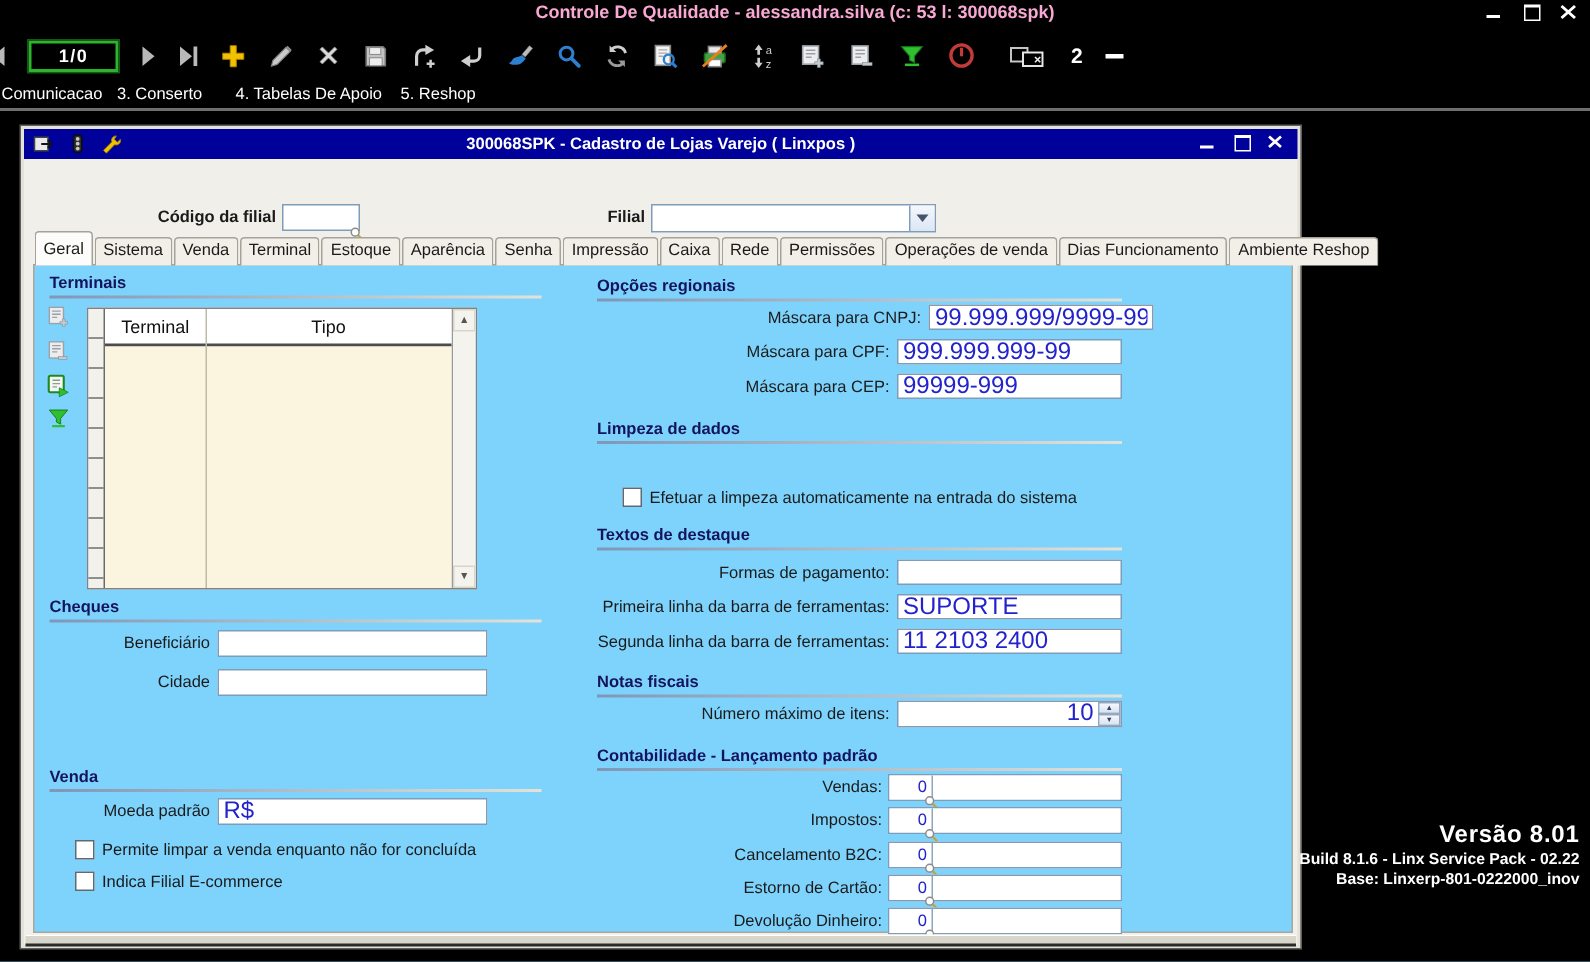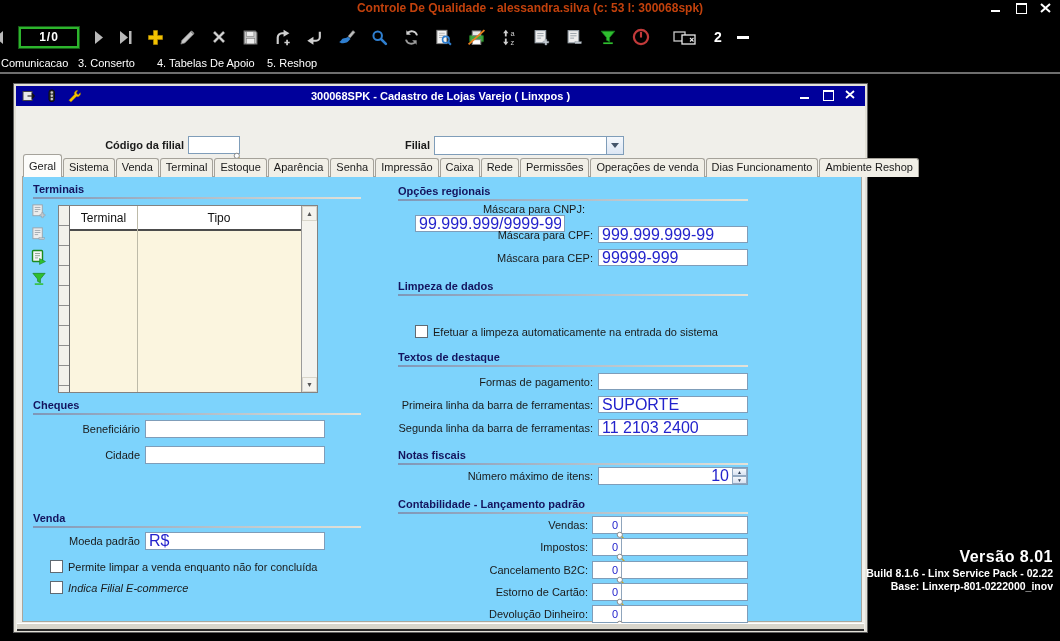--- a/index.html
+++ b/index.html
@@ -1,21 +1,21 @@
 <!DOCTYPE html>
 <html><head>
 <meta charset="utf-8">
 <style>
   * { margin:0; padding:0; box-sizing:border-box; }
   body { background:#000; font-family:"Liberation Sans", sans-serif; }
   .screen { position:relative; width:1060px; height:641px; background:#000; overflow:hidden; }
 
   
   .main-titlebar { position:absolute; left:0; top:0; width:1060px; height:17px; }
-  .main-title { position:absolute; left:0; right:0; top:1px; text-align:center; color:#c2410c; font-size:12px; font-weight:bold; }
+  .main-title { position:absolute; left:0; right:0; top:1px; text-align:center; color:#f9a8d4; font-size:12px; font-weight:bold; }
   .main-controls { position:absolute; right:8px; top:3px; display:flex; gap:13px; align-items:center; }
   .wc { width:12px; height:10px; position:relative; cursor:default; }
   .wc-min::after { content:""; position:absolute; left:1px; bottom:1px; width:9px; height:2px; background:#fff; }
   .wc-max::after { content:""; position:absolute; left:1px; top:0; width:9px; height:8px; border:1px solid #fff; border-top:2px solid #fff; }
   .wc-close svg { display:block; }
 
   
   .toolbar { position:absolute; left:0; top:18px; width:1060px; height:38px; display:flex; align-items:center; gap:15px; }
   .tbtn { display:flex; align-items:center; justify-content:center; height:20px; }
   .counter { width:60px; height:21px; border:2px solid #2DB42D; outline:1px solid #145A14; background:#000;
@@ -397,27 +397,27 @@
 
         <span class="group-h" style="left:10px; top:335px; --uw:328px;">Venda</span>
         <div class="frow" style="left:10px; top:355px;">
           <span class="flbl" style="width:107px; margin-right:5px;">Moeda padrão</span>
           <input class="field" style="width: 180px;" value="R$">
         </div>
         <div class="cbrow" style="left:27px; top:383px;">
           <span class="cb"></span>
           <span>Permite limpar a venda enquanto não for concluída</span>
         </div>
-        <div class="cbrow" style="left:27px; top:404px;font-style:italic;">
+        <div class="cbrow" style="left:27px; top:404px;">
           <span class="cb"></span>
           <span>Indica Filial E-commerce</span>
         </div>
 
         <span class="group-h" style="left:375px; top:8px; --uw:350px;">Opções regionais</span>
-        <div class="frow" style="left:367px; top:26px;flex-direction:column;">
+        <div class="frow" style="left:396px; top:26px;">
           <span class="flbl" style="width:195px; margin-right:5px;">Máscara para CNPJ:</span>
           <input class="field" style="width: 150px; height: 17px;" value="99.999.999/9999-99">
         </div>
         <div class="frow" style="left:375px; top:49px;">
           <span class="flbl" style="width:195px; margin-right:5px;">Máscara para CPF:</span>
           <input class="field" style="width: 150px; height: 17px;" value="999.999.999-99">
         </div>
         <div class="frow" style="left:375px; top:72px;">
           <span class="flbl" style="width:195px; margin-right:5px;">Máscara para CEP:</span>
           <input class="field" style="width: 150px; height: 17px;" value="99999-999">

